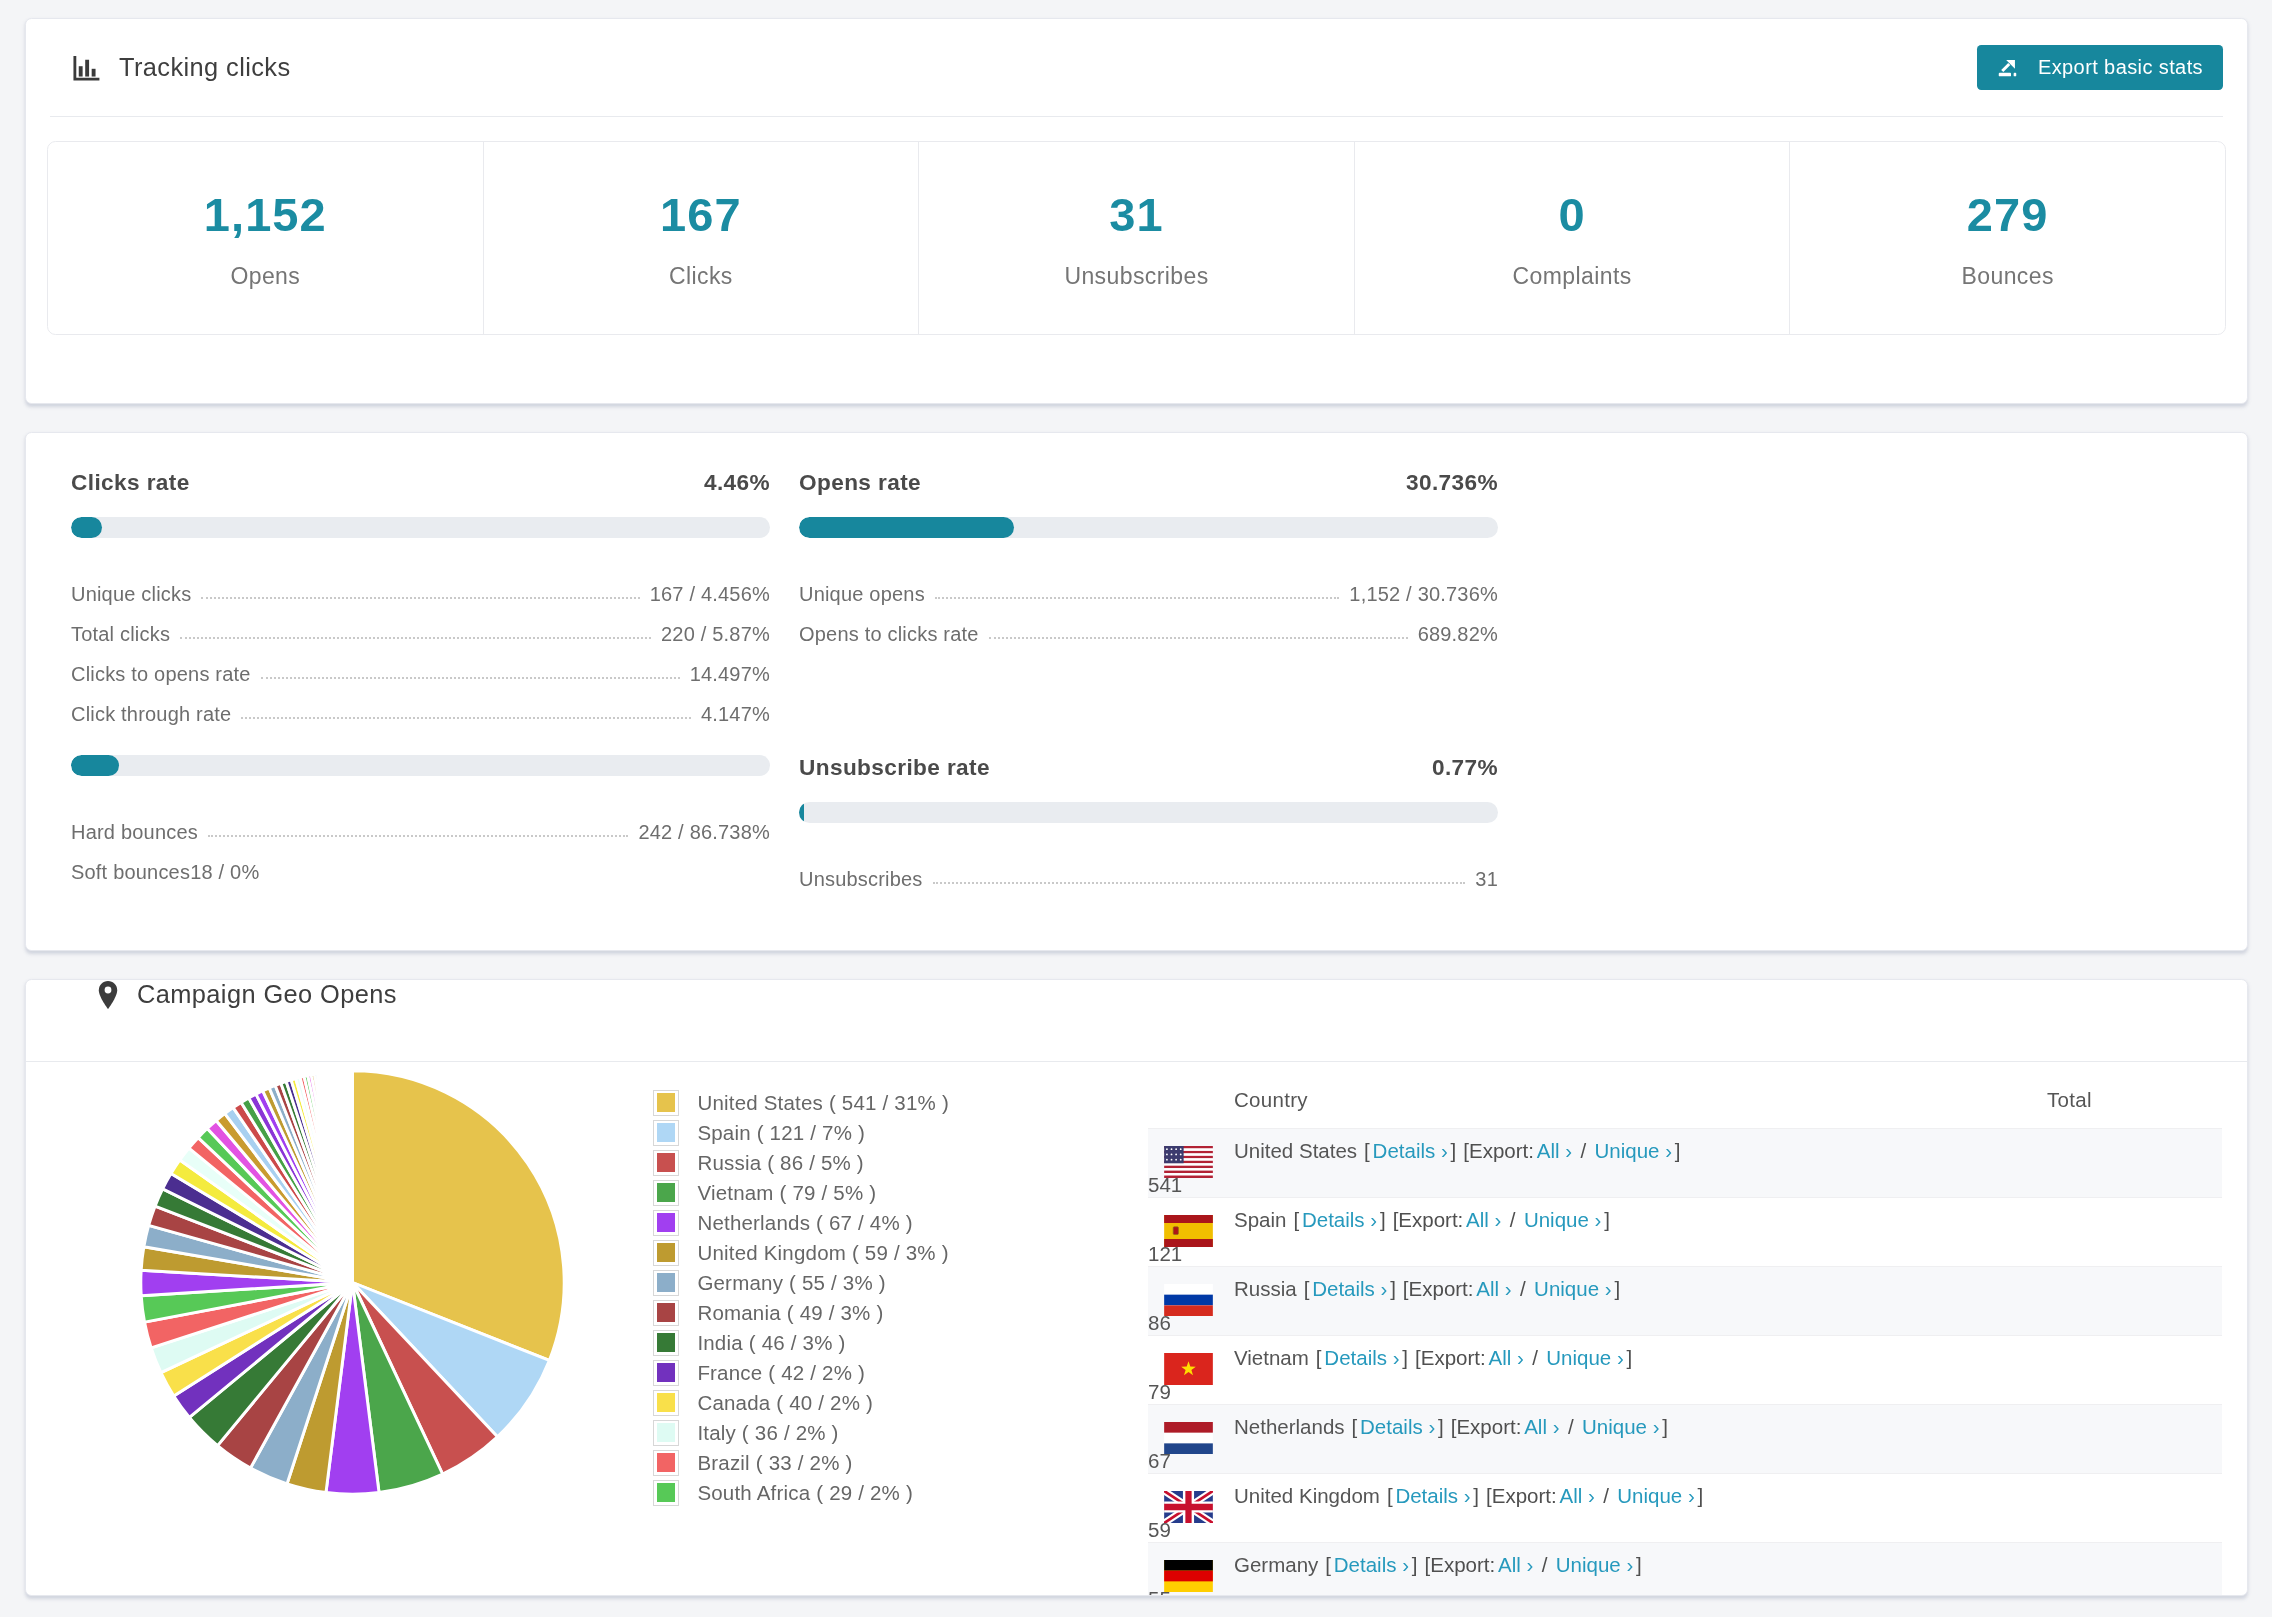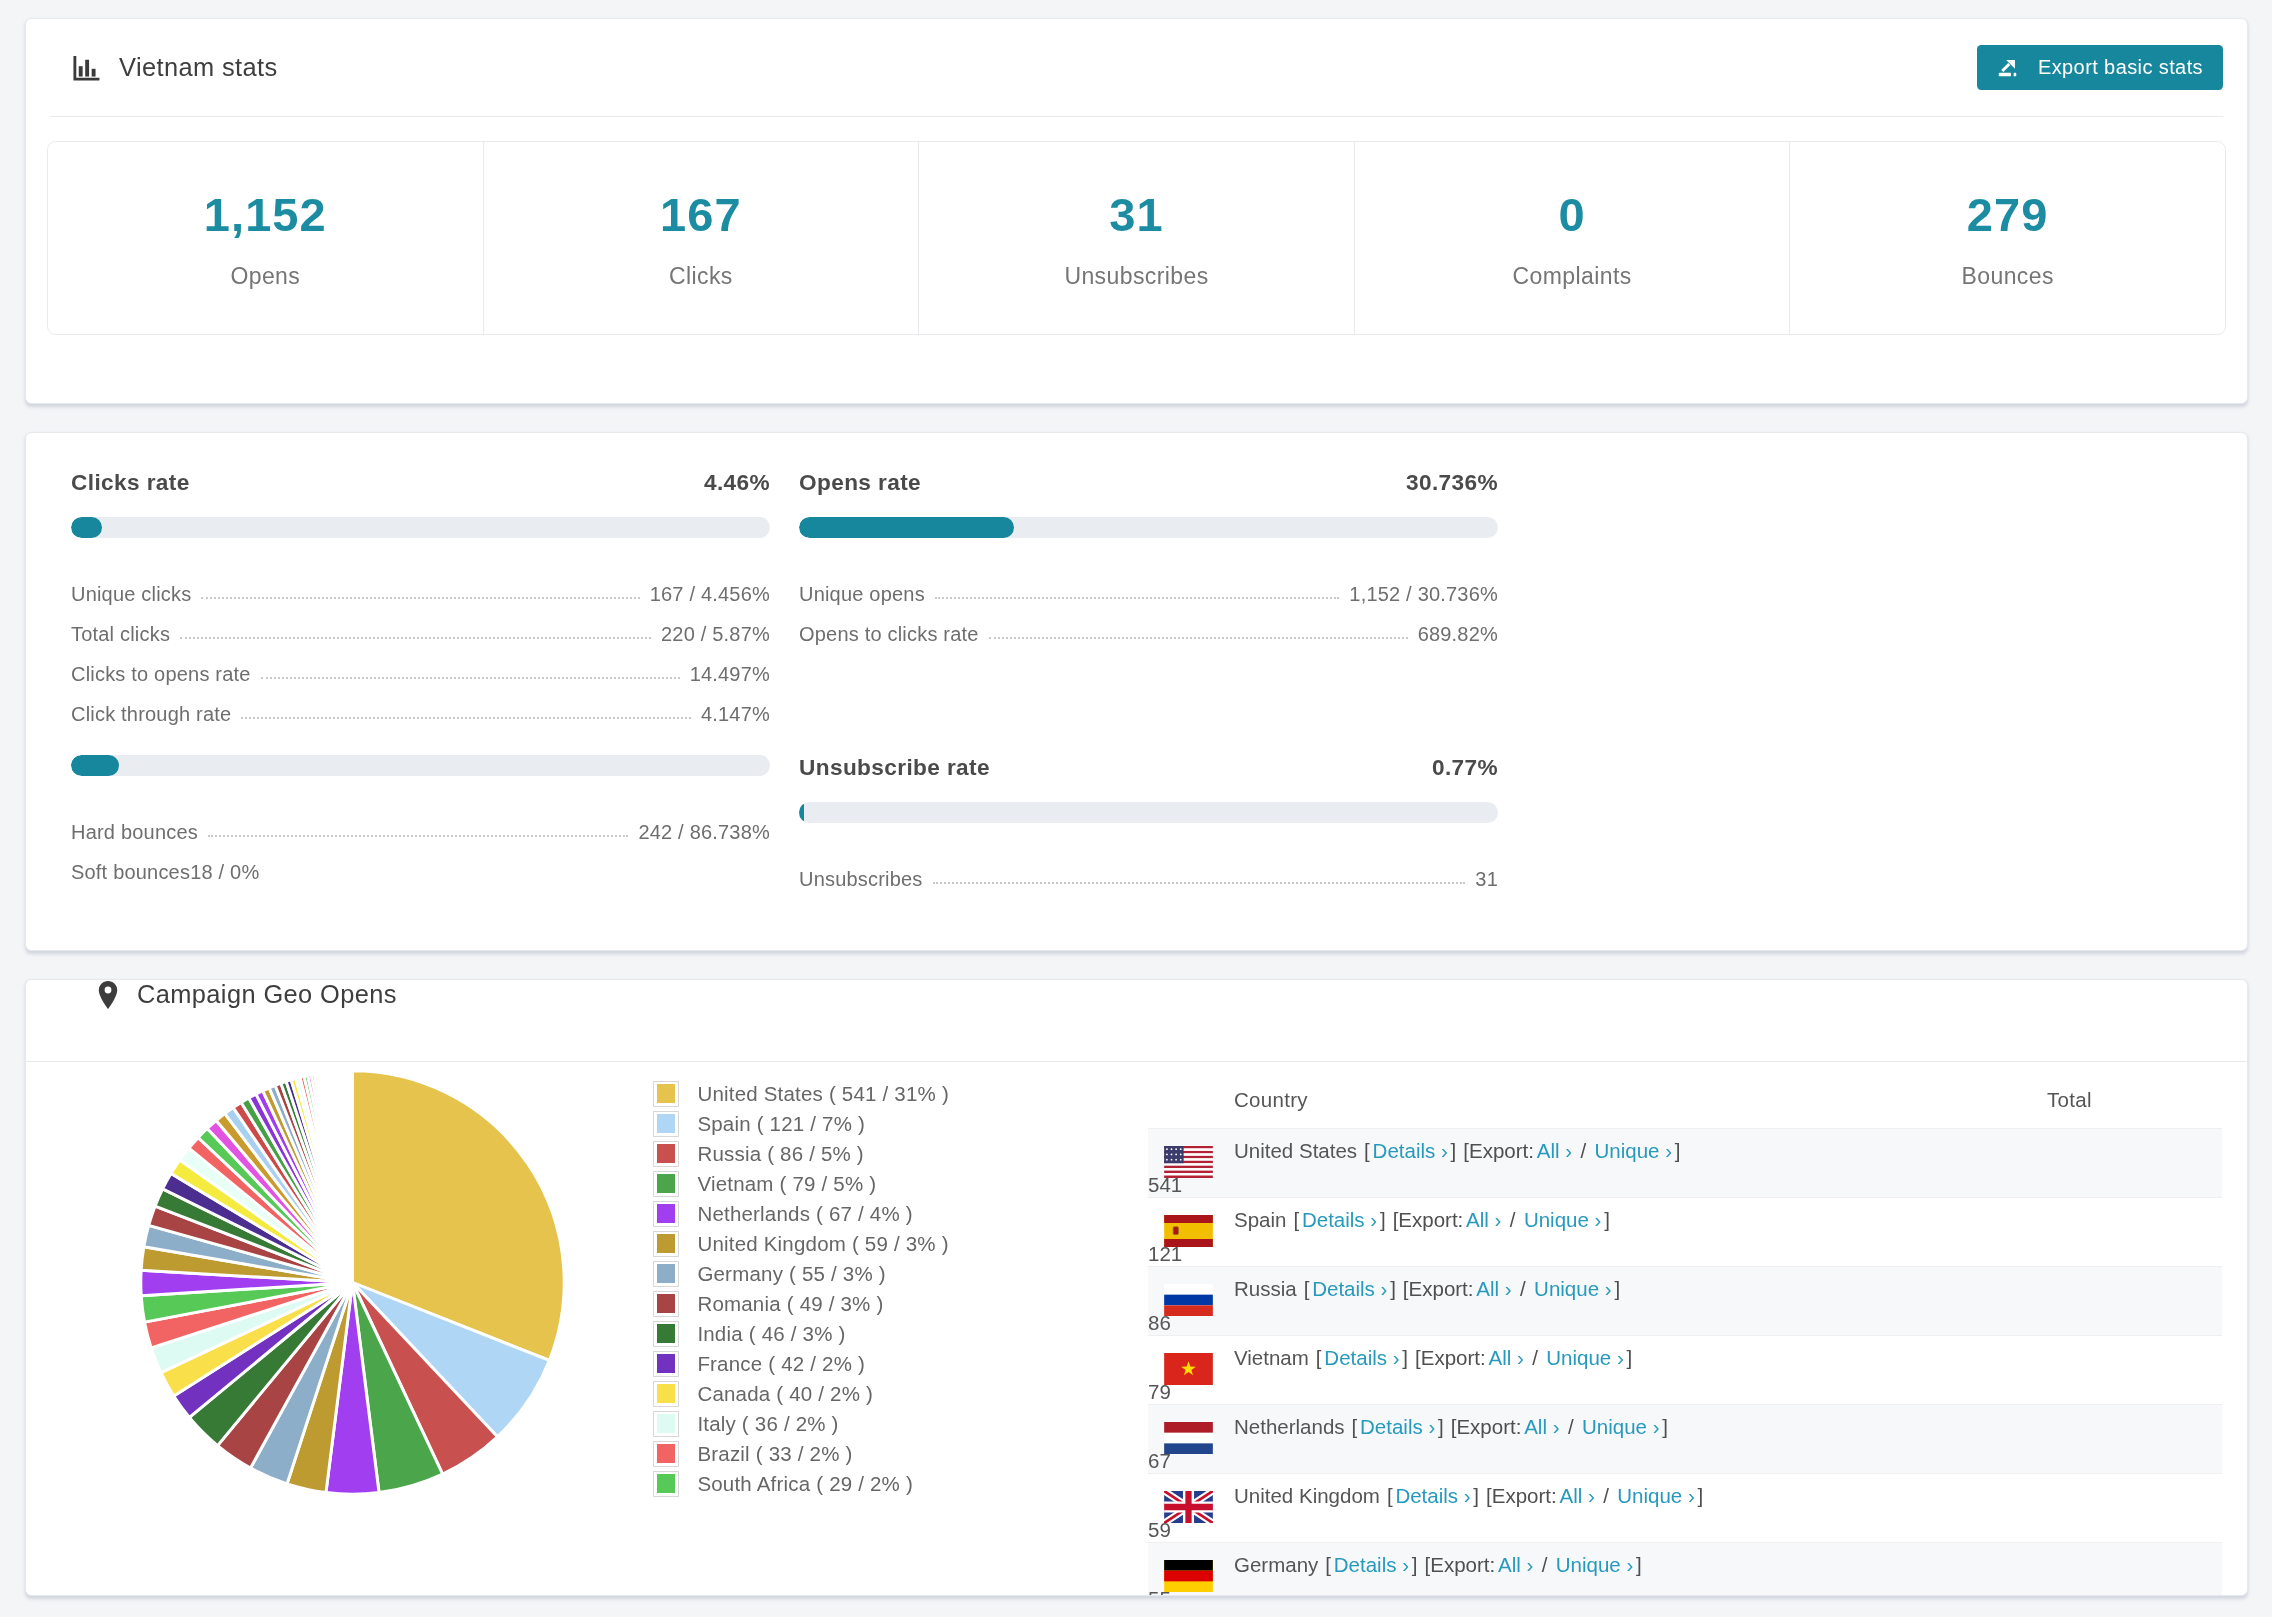--- a/index.html
+++ b/index.html
@@ -54,21 +54,21 @@
   .rate-fill{height:100%;background:#17879d;border-radius:10.6px;}
   .rate-row{display:flex;align-items:flex-end;height:40px;font-size:20px;color:#6e6e6e;letter-spacing:0.2px;}
   .rate-row .leader{flex:1;border-bottom:2.1px dotted #c9c9c9;margin:0 10px 6.4px;}
   .rate-row .val{white-space:nowrap;}
 
   
   #geo-card{height:617px;margin-bottom:0;}
   .geo-content{position:relative;height:calc(100% - 82px);}
   .geo-header{display:flex;align-items:flex-start;height:81px;padding:0 24px 0 70px;border-bottom:0.7px solid #e8eaee;}
   .pie-wrap{position:absolute;left:106px;top:0;width:441px;height:441px;}
-  .legend{position:absolute;left:627px;top:17px;list-style:none;margin:0;padding:0;}
+  .legend{position:absolute;left:627px;top:26px;list-style:none;margin:0;padding:0;}
   .legend li{display:flex;align-items:center;gap:18.4px;height:30px;font-size:20.5px;color:#666;letter-spacing:0.2px;}
   .legend .sw{width:18.4px;height:18.4px;border:1.4px solid #d7d7d7;padding:2.8px;background:#fff;display:inline-block;}
   .legend .sw i{display:block;width:100%;height:100%;}
 
   .geo-table{position:absolute;left:1122px;top:10px;width:1074px;font-size:20.5px;color:#555;}
   .geo-thead{display:flex;align-items:center;height:56px;color:#555;letter-spacing:0.3px;}
   .cc{flex:1;padding-left:86px;}
   .ct{width:175px;}
   .geo-row{display:flex;align-items:flex-start;height:68px;position:relative;border-top:0.7px solid #efeff1;flex-direction:column;}
   .geo-row.odd{background:#f7f8fa;}
@@ -90,21 +90,21 @@
     <header class="card-header">
       <div class="card-title">
         <span style="line-height:0;">
           <svg width="31" height="31" viewBox="0 0 24 24">
               <path d="M3 3v18h19" stroke="#3a3a3a" stroke-width="2.2" fill="none"></path>
               <rect x="6" y="11" width="3" height="8" fill="#3a3a3a"></rect>
               <rect x="11" y="6" width="3" height="13" fill="#3a3a3a"></rect>
               <rect x="16" y="13" width="3" height="6" fill="#3a3a3a"></rect>
             </svg>
         </span>
-        <span>Vietnam stats</span>
+        <span>Tracking clicks</span>
       </div>
       <div class="flex-spacer"></div>
       <button class="export-btn">
         <span style="line-height:0;">
           <svg width="21" height="21" viewBox="0 0 24 24">
               <rect x="2" y="18" width="14" height="4" rx="1" fill="#fff"></rect>
               <rect x="19" y="18" width="3" height="4" rx="1" fill="#fff"></rect>
               <path d="M6 16L14 8" stroke="#fff" stroke-width="3.4"></path>
               <path d="M10.5 3.5h10v10z" fill="#fff"></path>
             </svg>

